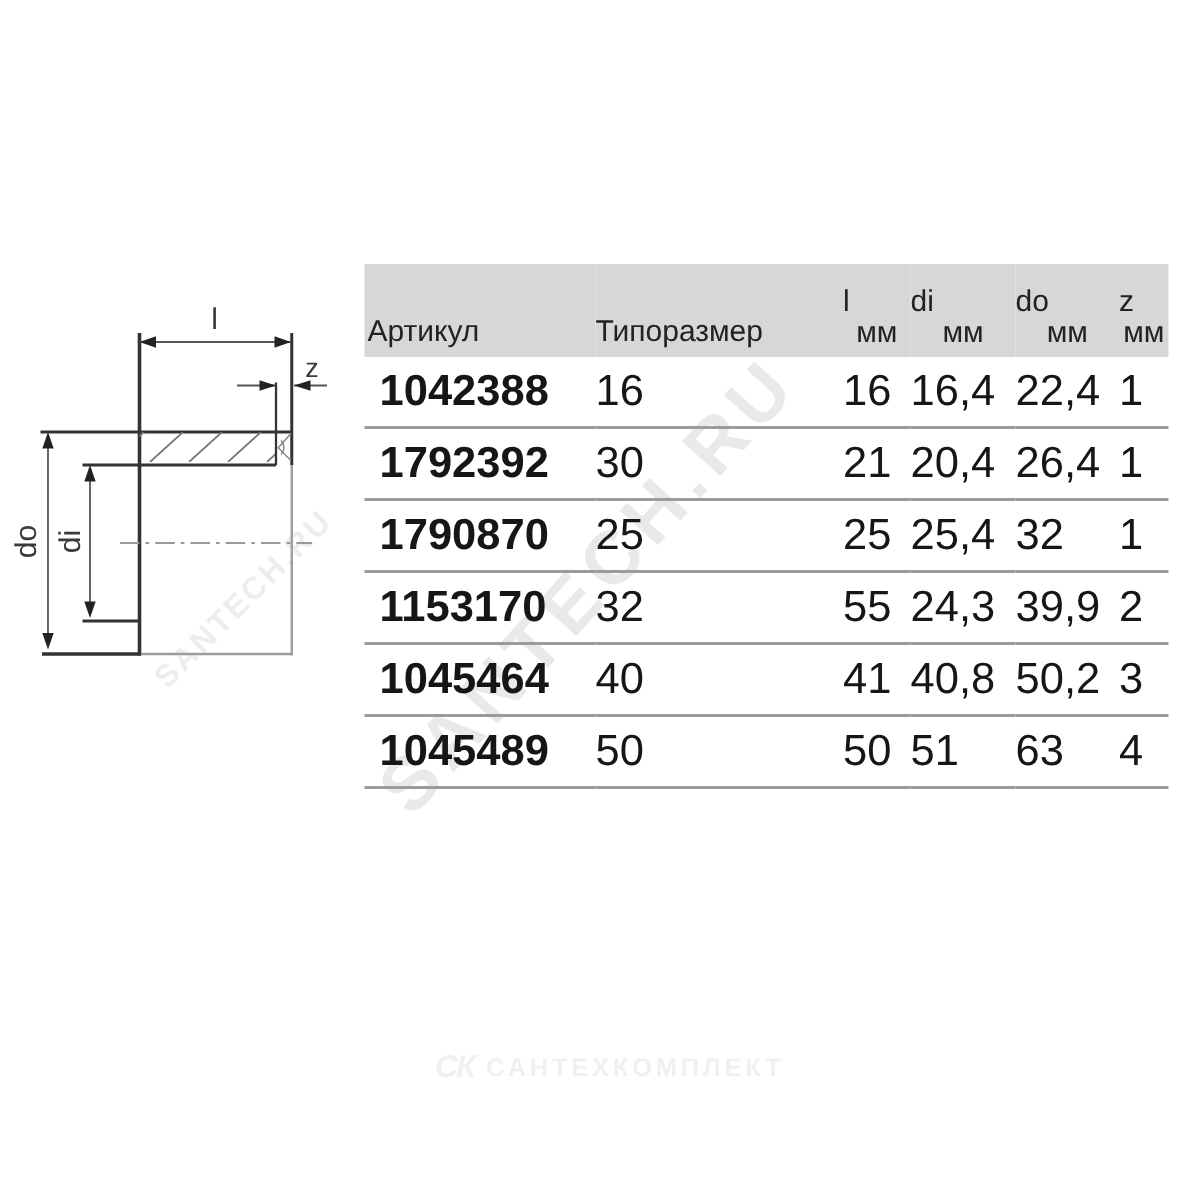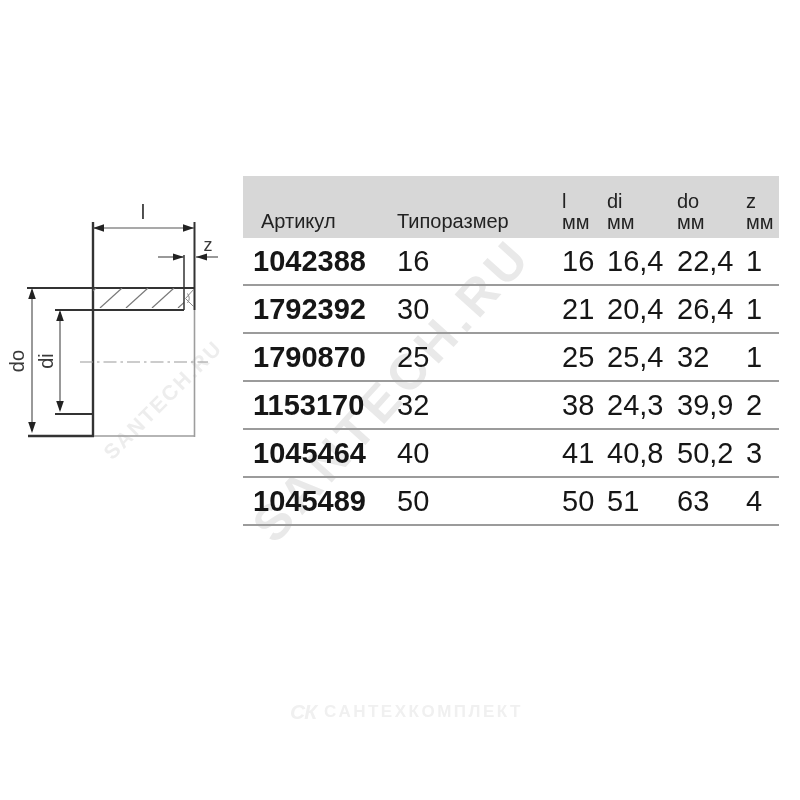--- a/index.html
+++ b/index.html
@@ -16,23 +16,23 @@
 
   
   .diagram{position:absolute;left:0;top:195px;z-index:1;}
   .diagram text{font-family:"Liberation Sans",sans-serif;fill:#3a3a3a;}
 
   
   .table-wrap{position:absolute;left:243px;top:176px;width:536px;z-index:1;}
   table{border-collapse:collapse;table-layout:fixed;width:536px;color:#161616;}
   thead th{background:#d7d7d7;height:57px;vertical-align:bottom;text-align:left;
            font-weight:normal;font-size:20px;padding:0 0 5px 0;color:#222;}
-  th.c-article{padding-left:18px;}
+  th.c-article{padding-left:2px;}
   thead .sym{line-height:21px;}
-  thead .unit{line-height:21px;}
+  thead .unit{line-height:21px;text-align:center;}
   tbody td{height:46px;border-bottom:2px solid #9b9b9b;vertical-align:middle;
            font-size:29px;padding:0;white-space:nowrap;}
   td.c-article{font-weight:bold;padding-left:10px;}
 
   
   .footer-logo{position:absolute;left:290px;top:700px;z-index:1;display:flex;
                align-items:center;gap:8px;color:#f0f0f0;}
   .logo-mark{font-size:21px;font-weight:bold;font-style:oblique;letter-spacing:-1px;}
   .logo-text{font-size:17px;font-weight:bold;letter-spacing:2.5px;}
 </style>
@@ -162,21 +162,21 @@
           <td class="c-article">1790870</td>
           <td>25</td>
           <td>25</td>
           <td>25,4</td>
           <td>32</td>
           <td>1</td>
         </tr>
           <tr>
           <td class="c-article">1153170</td>
           <td>32</td>
-          <td>38</td>
+          <td>55</td>
           <td>24,3</td>
           <td>39,9</td>
           <td>2</td>
         </tr>
           <tr>
           <td class="c-article">1045464</td>
           <td>40</td>
           <td>41</td>
           <td>40,8</td>
           <td>50,2</td>

